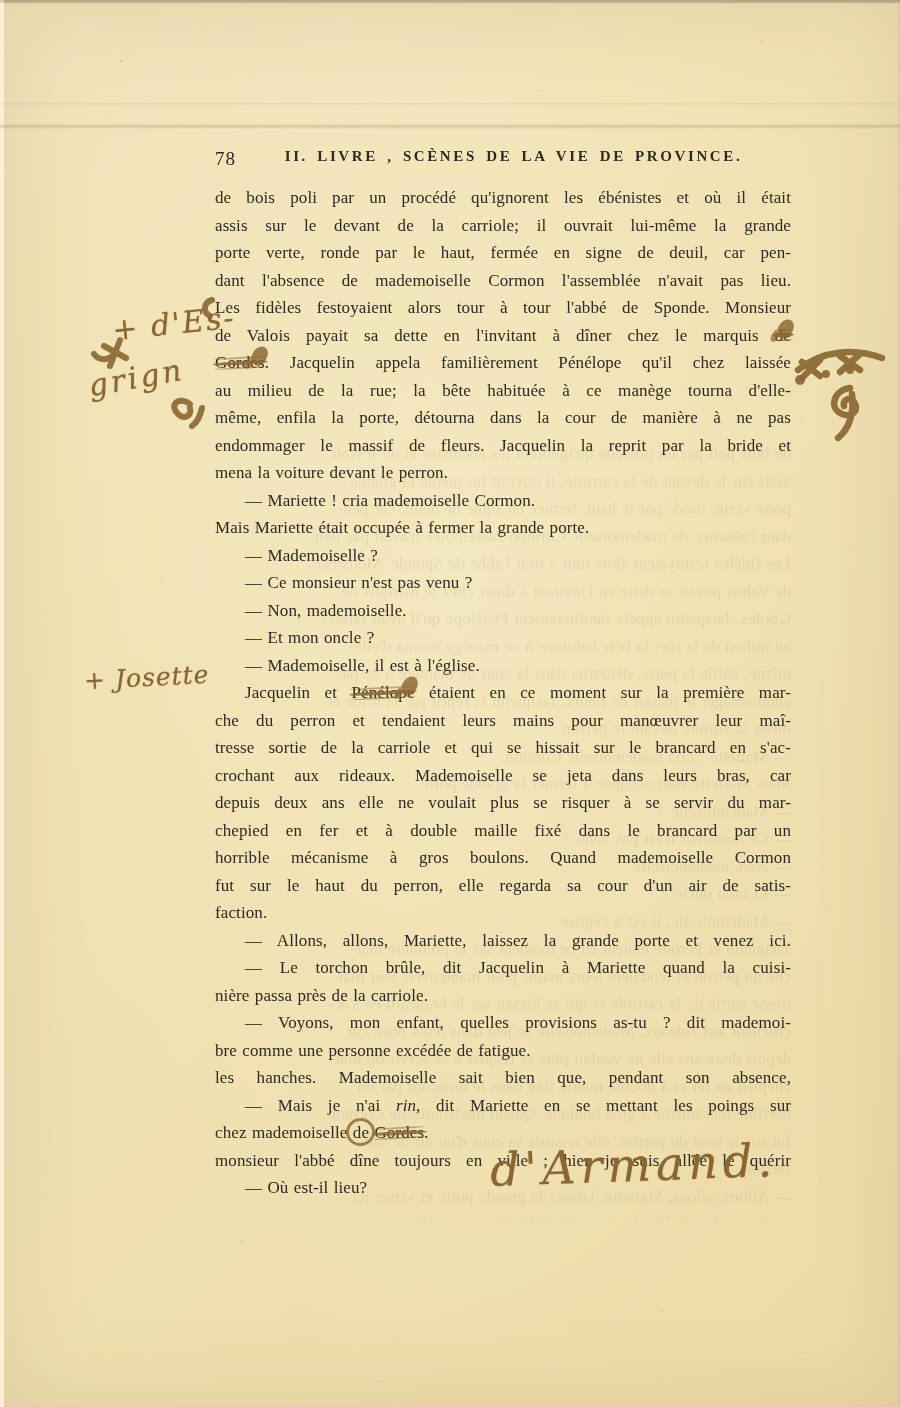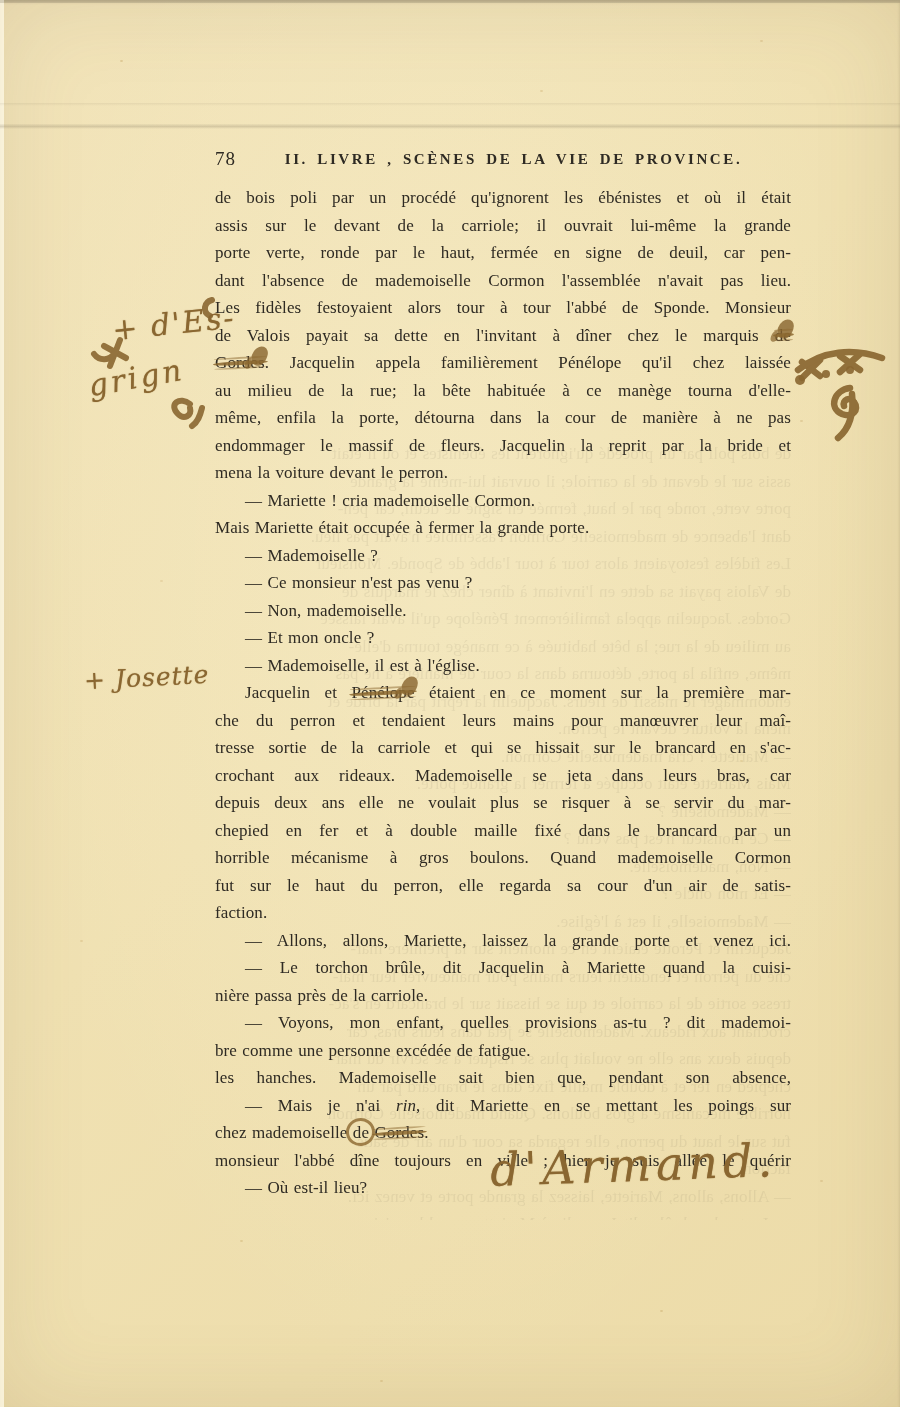--- a/index.html
+++ b/index.html
@@ -20,21 +20,21 @@
   .crease{position:absolute;left:0;right:0;pointer-events:none;}
   .crease-1{top:103px;height:3px;background:linear-gradient(to bottom,rgba(110,100,78,.10),rgba(110,100,78,0));}
   .crease-2{top:124px;height:5px;background:linear-gradient(to bottom,rgba(110,100,78,.05),rgba(110,100,78,.22) 50%,rgba(110,100,78,0));}
   .specks{position:absolute;left:120px;top:60px;width:3px;height:2px;border-radius:50%;background:rgba(180,140,70,.3);
     box-shadow: 420px 30px 0 rgba(190,150,80,.28), 640px -20px 0 rgba(180,140,70,.25),
       120px 1180px 0 rgba(190,150,80,.3), 540px 1250px 0 rgba(180,140,70,.28),
       -40px 880px 0 rgba(190,150,80,.25), 620px 700px 0 rgba(180,140,70,.22),
       260px 1320px 0 rgba(190,150,80,.3), 700px 1120px 0 rgba(180,140,70,.25),
       40px 520px 0 rgba(190,150,80,.22), 680px 360px 0 rgba(180,140,70,.25);}
   
-  .header{position:absolute;left:215px;top:148px;width:576px;display:flex;align-items:center;}
+  .header{position:absolute;left:215px;top:148px;width:576px;display:flex;align-items:flex-start;}
   .pagenum{font-size:19px;letter-spacing:1px;}
   .runtitle{flex:1;text-align:center;font-size:15px;letter-spacing:2.6px;font-weight:bold;word-spacing:3px;}
   
   .textblock{position:absolute;left:215px;top:184px;width:576px;}
   .line{height:27.5px;line-height:27.5px;font-size:17px;letter-spacing:.1px;word-spacing:1px;text-align:left;white-space:normal;}
   .line.just{text-align:justify;text-align-last:justify;}
   .line.indent{padding-left:30px;}
   .line.just.indent{padding-left:30px;}
   .italic{font-style:italic;}
   .struck{position:relative;}

